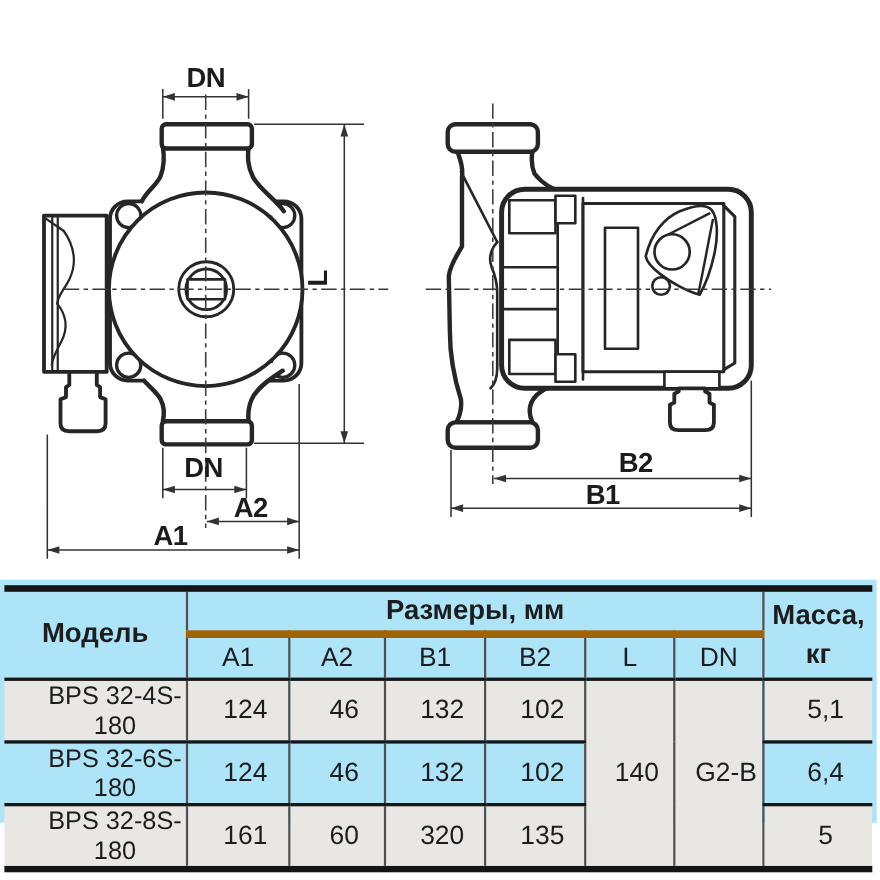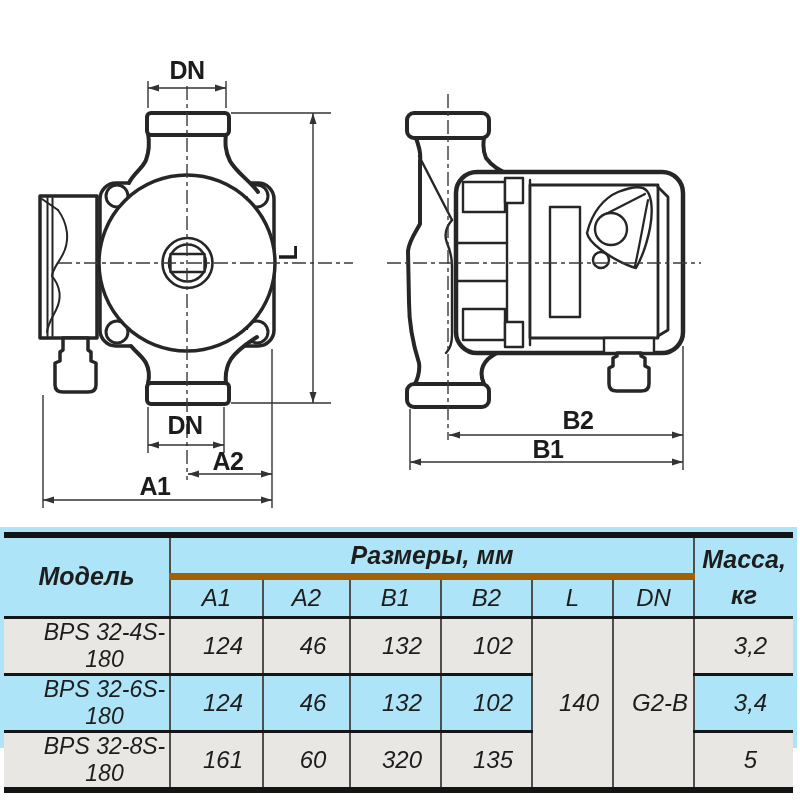--- a/index.html
+++ b/index.html
@@ -2,21 +2,21 @@
 <html><head>
 <meta charset="utf-8">
 <style>
   html,body{margin:0;padding:0;background:#ffffff;}
   body{width:800px;height:800px;position:relative;font-family:"Liberation Sans",sans-serif;}
   #drawing{position:absolute;left:0;top:0;}
   svg text{font-family:"Liberation Sans",sans-serif;font-weight:700;fill:#1c1c1c;letter-spacing:-0.5px;}
 
   
   .tbl-outer{position:absolute;left:0;top:527px;width:797px;height:221px;background:var(--blue);}
-  .tbl-wrap{margin:5px 4px 4px 4px;border-top:6px solid #141414;border-bottom:6px solid #141414;font-style:italic;}
+  .tbl-wrap{margin:5px 4px 4px 4px;border-top:6px solid #141414;border-bottom:6px solid #141414;}
   table{border-collapse:collapse;table-layout:fixed;width:789px;color:#1d1d1d;}
   td,th{padding:0;text-align:center;vertical-align:middle;overflow:hidden;}
   .c-blue{background:var(--blue);}
   .c-gray{background:var(--gray);}
   .bL{border-left:2px solid #4f4f4f;}
   .hsep{border-bottom:7px solid #a16207;}      
   .hbot{border-bottom:3px solid #161616;}      
   .rsep{border-bottom:3px solid #161616;}      
   .h-main{font-weight:700;font-size:25px;}
   .h-sub{font-weight:400;font-size:24px;}
@@ -193,29 +193,29 @@
         <td class="c-blue bL hbot h-sub">DN</td>
       </tr>
       <tr style="height:41px">
         <td class="c-gray rsep d-model">BPS 32-4S-180</td>
         <td class="c-gray bL rsep d-val">124</td>
         <td class="c-gray bL rsep d-val">46</td>
         <td class="c-gray bL rsep d-val">132</td>
         <td class="c-gray bL rsep d-val">102</td>
         <td rowspan="3" class="c-gray bL d-val">140</td>
         <td rowspan="3" class="c-gray bL d-val">G2-B</td>
-        <td class="c-gray bL rsep d-val">3,2</td>
+        <td class="c-gray bL rsep d-val">5,1</td>
       </tr>
       <tr style="height:40px">
         <td class="c-blue rsep d-model">BPS 32-6S-180</td>
         <td class="c-blue bL rsep d-val">124</td>
         <td class="c-blue bL rsep d-val">46</td>
         <td class="c-blue bL rsep d-val">132</td>
         <td class="c-blue bL rsep d-val">102</td>
-        <td class="c-blue bL rsep d-val">3,4</td>
+        <td class="c-blue bL rsep d-val">6,4</td>
       </tr>
       <tr style="height:32px">
         <td class="c-gray d-model">BPS 32-8S-180</td>
         <td class="c-gray bL d-val">161</td>
         <td class="c-gray bL d-val">60</td>
         <td class="c-gray bL d-val">320</td>
         <td class="c-gray bL d-val">135</td>
         <td class="c-gray bL d-val">5</td>
       </tr>
     </tbody>

